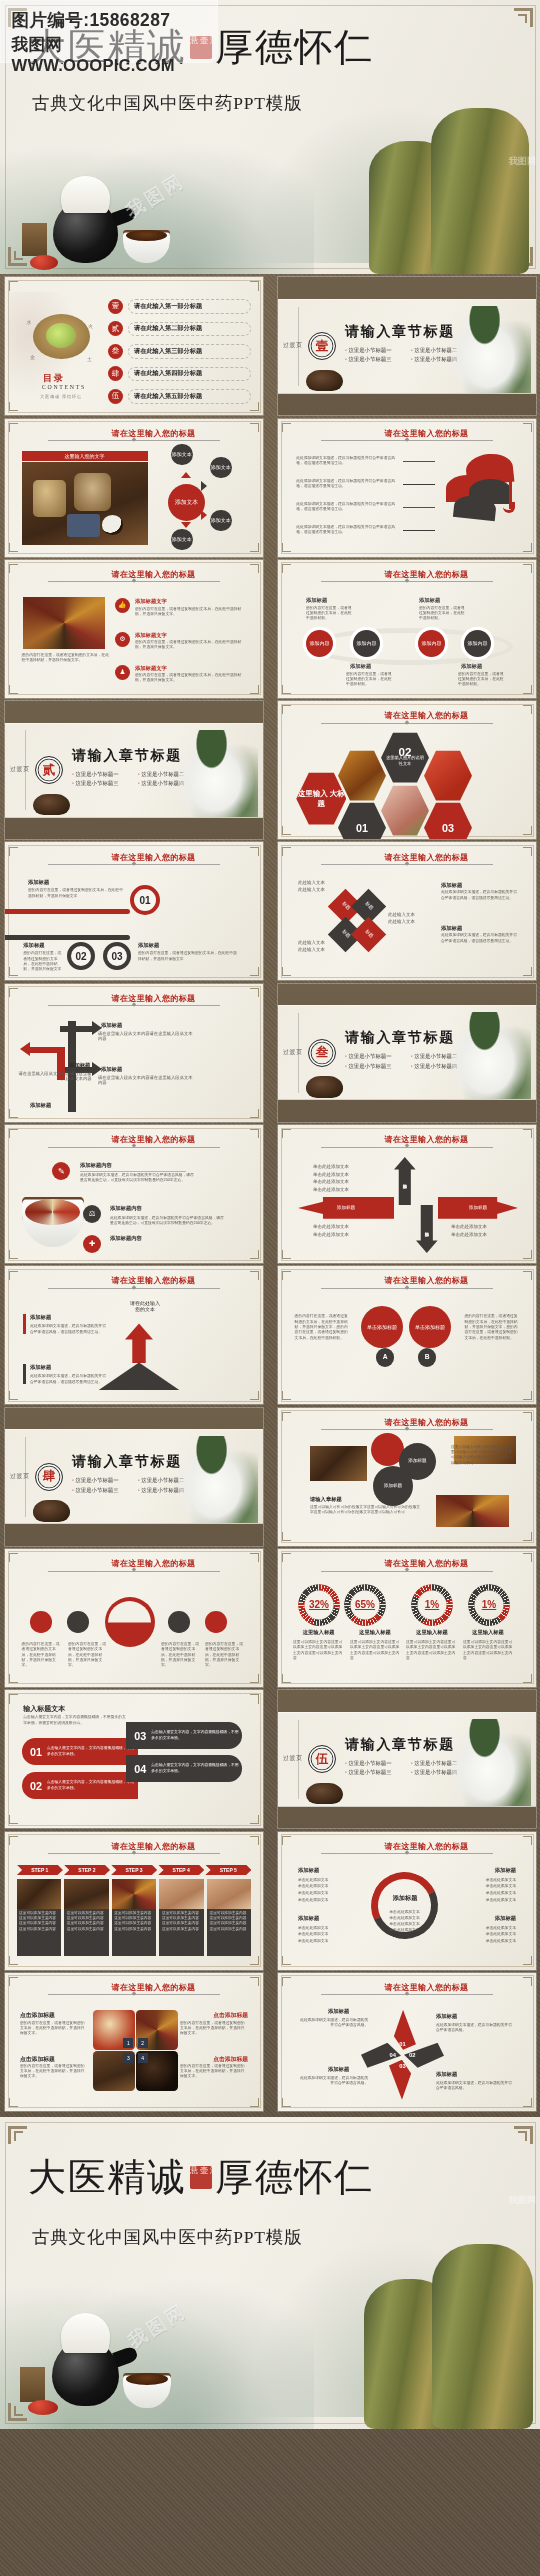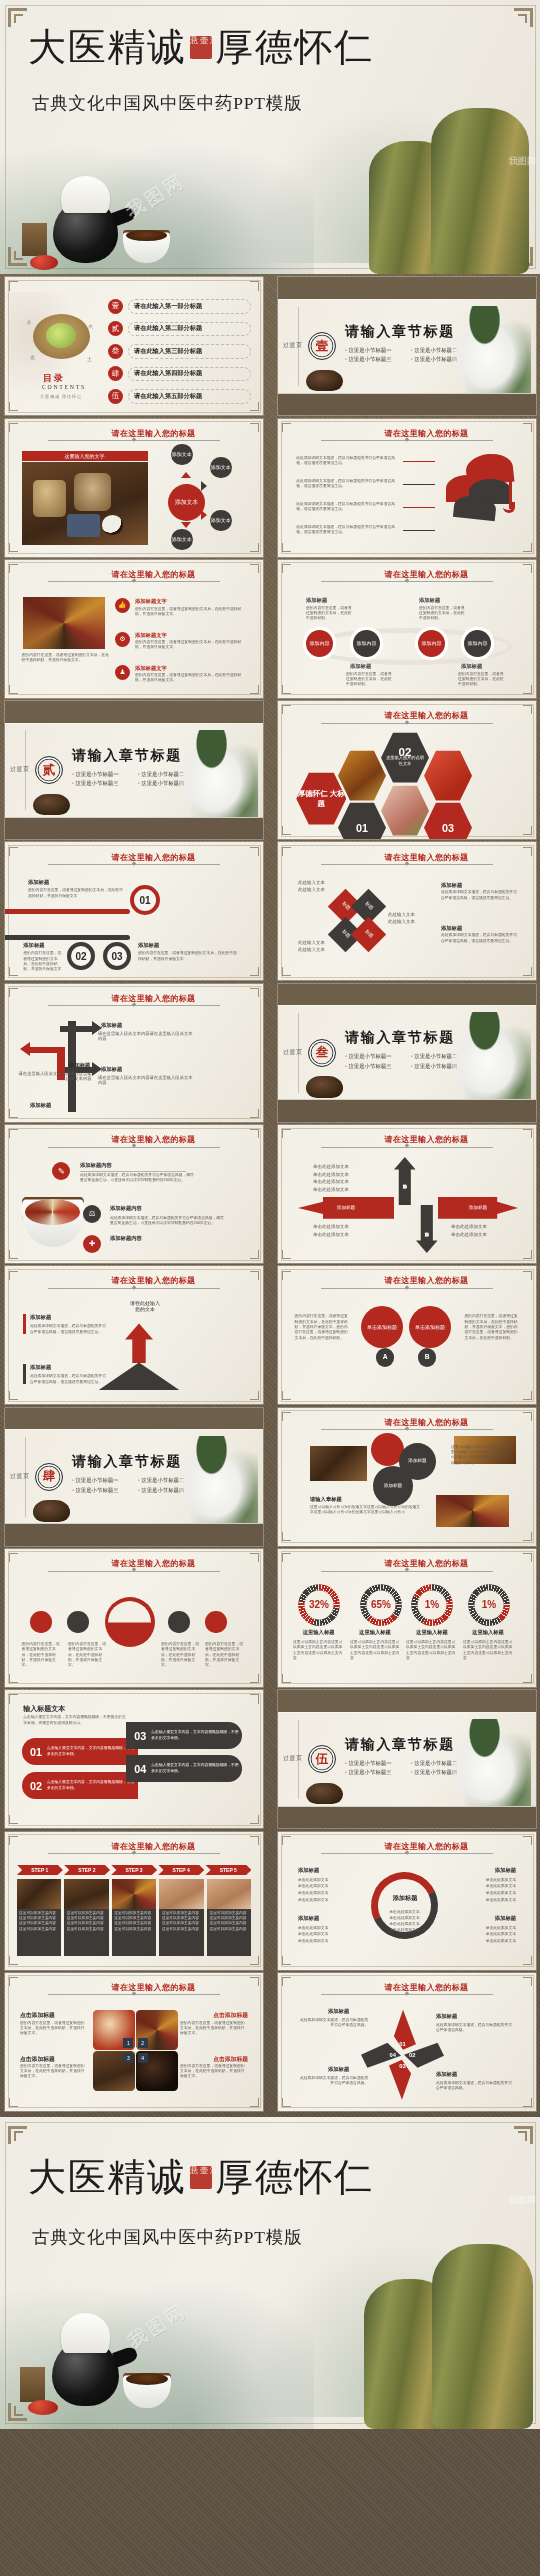--- a/index.html
+++ b/index.html
@@ -268,21 +268,21 @@
 
   .ring {
     position:absolute; width:42px; height:42px; border-radius:50%;
     background: conic-gradient(#b3291f 0 28%, #3e3a37 28% 55%, #b3291f 55% 78%, #3e3a37 78% 100%);
     -webkit-mask: radial-gradient(circle, transparent 14px, #000 15px);
             mask: radial-gradient(circle, transparent 14px, #000 15px);
   }
   .ring-wrap { position:absolute; width:42px; height:42px; }
   .ring-wrap .pct {
     position:absolute; inset:0; display:flex; align-items:center; justify-content:center;
-    font-size:10px; font-weight:bold; color:#b3291f;
+    font-size:10px; font-weight:bold; color:#b3291f;text-decoration:underline;
   }
   .ring-seg {
     position:absolute; inset:0; border-radius:50%;
     background: repeating-conic-gradient(transparent 0 7deg, rgba(245,242,234,.95) 7deg 9deg);
     -webkit-mask: radial-gradient(circle, transparent 14px, #000 15px);
             mask: radial-gradient(circle, transparent 14px, #000 15px);
   }
   .step-chip {
     position:relative; flex:1; height:10.8px; color:#fff; font-size:5px;
     display:flex; align-items:center; justify-content:center; font-weight:bold;
@@ -321,20 +321,24 @@
     <div class="herbbox" style="left:21.6px; top:223px; width:25px; height:33px;"></div>
     <div class="wolfberry" style="left:30px; top:255px; width:28px; height:15px;"></div>
 
     <div class="statue" style="right:85px; bottom:0; width:87px; height:133px; border-radius:44% 44% 12% 12% / 24% 24% 6% 6%;"></div>
     <div class="statue" style="right:11.6px; bottom:0; width:98px; height:166px; border-radius:42% 42% 10% 10% / 22% 22% 5% 5%;"></div>
 
     <div class="wm-diag" style="left:123px; top:183px;">我图网</div>
     <div class="wm-logo" style="right:5px; top:155px;">我图网</div>
   </div>
 
+  <div class="wm-bar">
+    <div class="wm-line1">图片编号:15868287</div>
+    <div class="wm-line2">我图网 WWW.OOOPIC.COM</div>
+  </div>
 
   <div class="grid">
 
     <div class="row">
 
       <div class="thumb">
         <div class="tb-frame"></div>
           <div class="tc tl"></div>
           <div class="tc tr"></div>
           <div class="tc bl"></div>
@@ -522,21 +526,21 @@
       </div>
 
       <div class="thumb">
         <div class="tb-frame"></div>
           <div class="tc tl"></div>
           <div class="tc tr"></div>
           <div class="tc bl"></div>
           <div class="tc br"></div>
         <div class="tb-title">请在这里输入您的标题</div>
         <div class="tb-rule"></div>
-        <div class="chip hex red" style="left:18.3px;top:70px;width:50px;height:55px;font-size:7.5px;line-height:10px;font-weight:bold;">厚德怀仁
+        <div class="chip hex red" style="left:18.3px;top:70px;width:50px;height:55px;font-size:7.5px;line-height:10px;font-weight:bold;">这里输入
 大标题</div>
         <div class="chip hex dark" style="left:103px;top:30px;width:48px;height:53px;font-size:4.2px;line-height:5.8px;padding:0 5px;flex-direction:column;">
           <span style="font-size:11.6px;font-weight:bold;">02</span>
           <span>这里输入图片的说明性文本</span>
         </div>
         <div class="photo hex" style="left:60px;top:48px;width:48px;height:53px;background:linear-gradient(140deg,#d08a2a,#7a3c12 60%,#caa140);"></div>
         <div class="photo hex" style="left:146px;top:48px;width:48px;height:53px;background:linear-gradient(140deg,#e0543a,#b02a18 70%);"></div>
         <div class="photo hex" style="left:103px;top:83px;width:48px;height:53px;background:linear-gradient(140deg,#e9c4b2,#b66e5c 65%,#6d8f3e);"></div>
         <div class="chip hex dark" style="left:60px;top:100px;width:48px;height:53px;font-size:10.8px;font-weight:bold;">01</div>
         <div class="chip hex red" style="left:146px;top:100px;width:48px;height:53px;font-size:10.8px;font-weight:bold;">03</div>
@@ -802,21 +806,21 @@
         <div class="tb-title">请在这里输入您的标题</div>
         <div class="tb-rule"></div>
         <div class="ring-wrap" style="left:20px;top:35px;">
           <div class="ring"></div>
             <div class="ring-seg"></div>
           <div class="pct">32%</div>
         </div>
         <div style="position:absolute;left:11.6px;top:80px;width:58px;text-align:center;font-size:5.3px;font-weight:bold;color:#2b2b2b;">这里输入标题</div>
         <div class="txt" style="left:15px;top:91px;width:52px;text-align:left;">这里可以添加主要内容这里可以添加主要内容这里可以添加主要内容这里可以添加主要内容</div>
 
-        <div class="ring-wrap" style="left:82px;top:35px;">
+        <div class="ring-wrap" style="left:66px;top:35px;">
           <div class="ring" style="background:conic-gradient(#3e3a37 0 35%,#b3291f 35% 62%,#3e3a37 62% 100%);"></div>
             <div class="ring-seg"></div>
           <div class="pct">65%</div>
         </div>
         <div style="position:absolute;left:68px;top:80px;width:58px;text-align:center;font-size:5.3px;font-weight:bold;color:#2b2b2b;">这里输入标题</div>
         <div class="txt" style="left:72px;top:91px;width:52px;">这里可以添加主要内容这里可以添加主要内容这里可以添加主要内容这里可以添加主要内容</div>
 
         <div class="ring-wrap" style="left:133px;top:35px;">
           <div class="ring" style="background:conic-gradient(#3e3a37 0 20%,#b3291f 20% 58%,#3e3a37 58% 82%,#b3291f 82% 100%);"></div>
             <div class="ring-seg"></div>

